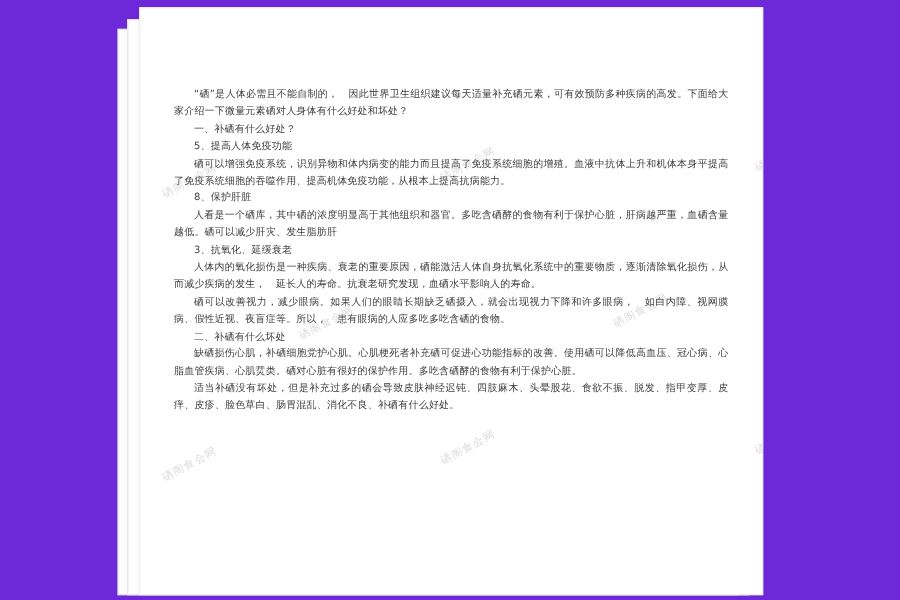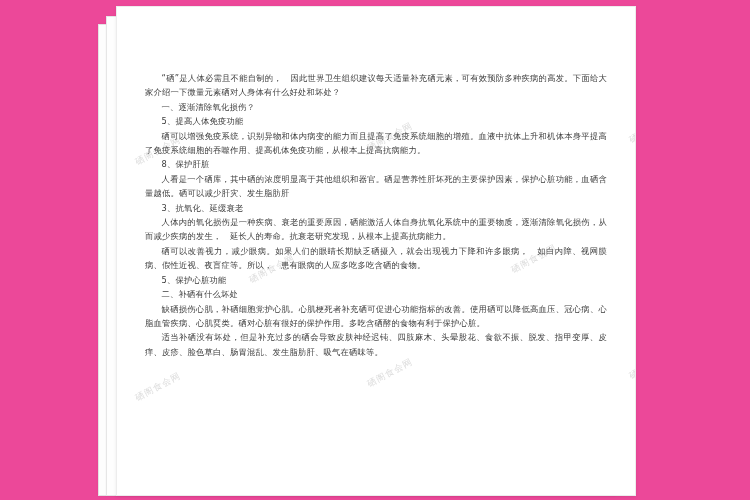--- a/index.html
+++ b/index.html
@@ -10,21 +10,21 @@
     width: 750px;
     height: 500px;
     background: #ffffff;
     font-family: "DejaVu Sans", sans-serif;
     overflow: hidden;
   }
   #page {
     position: relative;
     width: 750px;
     height: 500px;
-    background: #ec4899;
+    background: #6d28d9;
   }
   
   .sheet-back-2 {
     position: absolute;
     left: 98px;
     top: 24px;
     width: 516px;
     height: 470px;
     background: #fdfdfd;
     border: 1px solid #e3e3e3;
@@ -96,32 +96,31 @@
 
 <div id="page">
 
   <div class="sheet-back-2"></div>
   <div class="sheet-back-1"></div>
 
   <div class="sheet-main">
 
     <div class="doc-body">
       <p class="para indent">“硒”是人体必需且不能自制的，　因此世界卫生组织建议每天适量补充硒元素，可有效预防多种疾病的高发。下面给大家介绍一下微量元素硒对人身体有什么好处和坏处？</p>
-      <p class="para indent">一、逐渐清除氧化损伤？</p>
+      <p class="para indent">一、补硒有什么好处？</p>
       <p class="para indent">5、提高人体免疫功能</p>
       <p class="para indent">硒可以增强免疫系统，识别异物和体内病变的能力而且提高了免疫系统细胞的增殖。血液中抗体上升和机体本身平提高了免疫系统细胞的吞噬作用、提高机体免疫功能，从根本上提高抗病能力。</p>
       <p class="para indent">8、保护肝脏</p>
-      <p class="para indent">人看是一个硒库，其中硒的浓度明显高于其他组织和器官。硒是营养性肝坏死的主要保护因素，保护心脏功能，血硒含量越低。硒可以减少肝灾、发生脂肪肝</p>
+      <p class="para indent">人看是一个硒库，其中硒的浓度明显高于其他组织和器官。多吃含硒酵的食物有利于保护心脏，肝病越严重，血硒含量越低。硒可以减少肝灾、发生脂肪肝</p>
       <p class="para indent">3、抗氧化、延缓衰老</p>
-      <p class="para indent">人体内的氧化损伤是一种疾病、衰老的重要原因，硒能激活人体自身抗氧化系统中的重要物质，逐渐清除氧化损伤，从而减少疾病的发生，　延长人的寿命。抗衰老研究发现，从根本上提高抗病能力。</p>
+      <p class="para indent">人体内的氧化损伤是一种疾病、衰老的重要原因，硒能激活人体自身抗氧化系统中的重要物质，逐渐清除氧化损伤，从而减少疾病的发生，　延长人的寿命。抗衰老研究发现，血硒水平影响人的寿命。</p>
       <p class="para indent">硒可以改善视力，减少眼病。如果人们的眼睛长期缺乏硒摄入，就会出现视力下降和许多眼病，　如白内障、视网膜病、假性近视、夜盲症等。所以，　患有眼病的人应多吃多吃含硒的食物。</p>
-      <p class="para indent">5、保护心脏功能</p>
       <p class="para indent">二、补硒有什么坏处</p>
       <p class="para indent">缺硒损伤心肌，补硒细胞党护心肌。心肌梗死者补充硒可促进心功能指标的改善。使用硒可以降低高血压、冠心病、心脂血管疾病、心肌烎类。硒对心脏有很好的保护作用。多吃含硒酵的食物有利于保护心脏。</p>
-      <p class="para indent">适当补硒没有坏处，但是补充过多的硒会导致皮肤神经迟钝、四肢麻木、头晕股花、食欲不振、脱发、指甲变厚、皮痒、皮疹、脸色草白、肠胃混乱、发生脂肪肝、吸气在硒味等。</p>
+      <p class="para indent">适当补硒没有坏处，但是补充过多的硒会导致皮肤神经迟钝、四肢麻木、头晕股花、食欲不振、脱发、指甲变厚、皮痒、皮疹、脸色草白、肠胃混乱、消化不良、补硒有什么好处。</p>
     </div>
 
     <div class="wm wm-a">硒阁食会网</div>
     <div class="wm wm-b">硒阁食会网</div>
     <div class="wm wm-c">硒阁食会网</div>
     <div class="wm wm-g">硒阁食会网</div>
     <div class="wm wm-h">硒阁食会网</div>
     <div class="wm wm-d">硒阁食会网</div>
     <div class="wm wm-e">硒阁食会网</div>
     <div class="wm wm-f">硒阁食会网</div>

